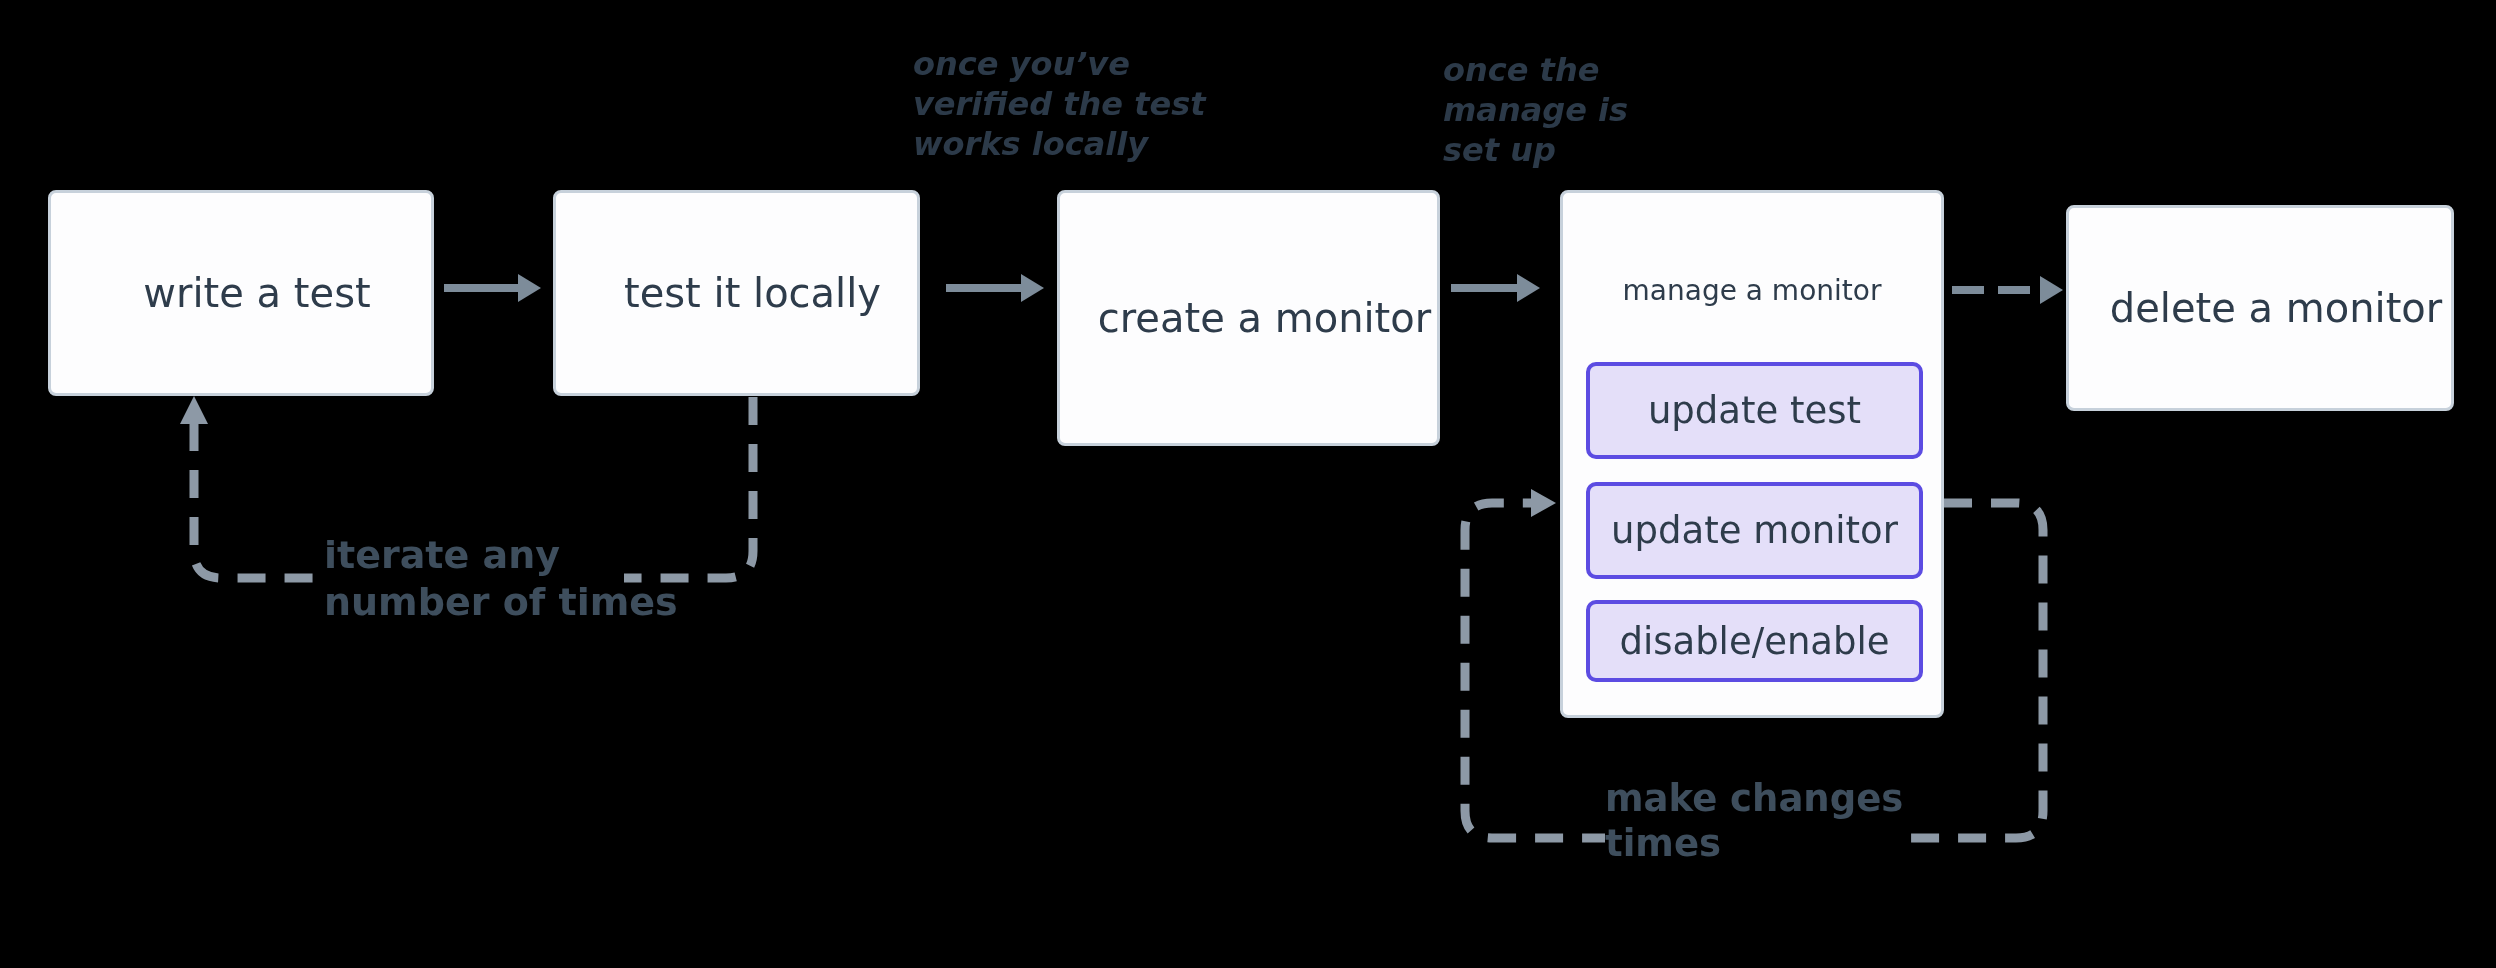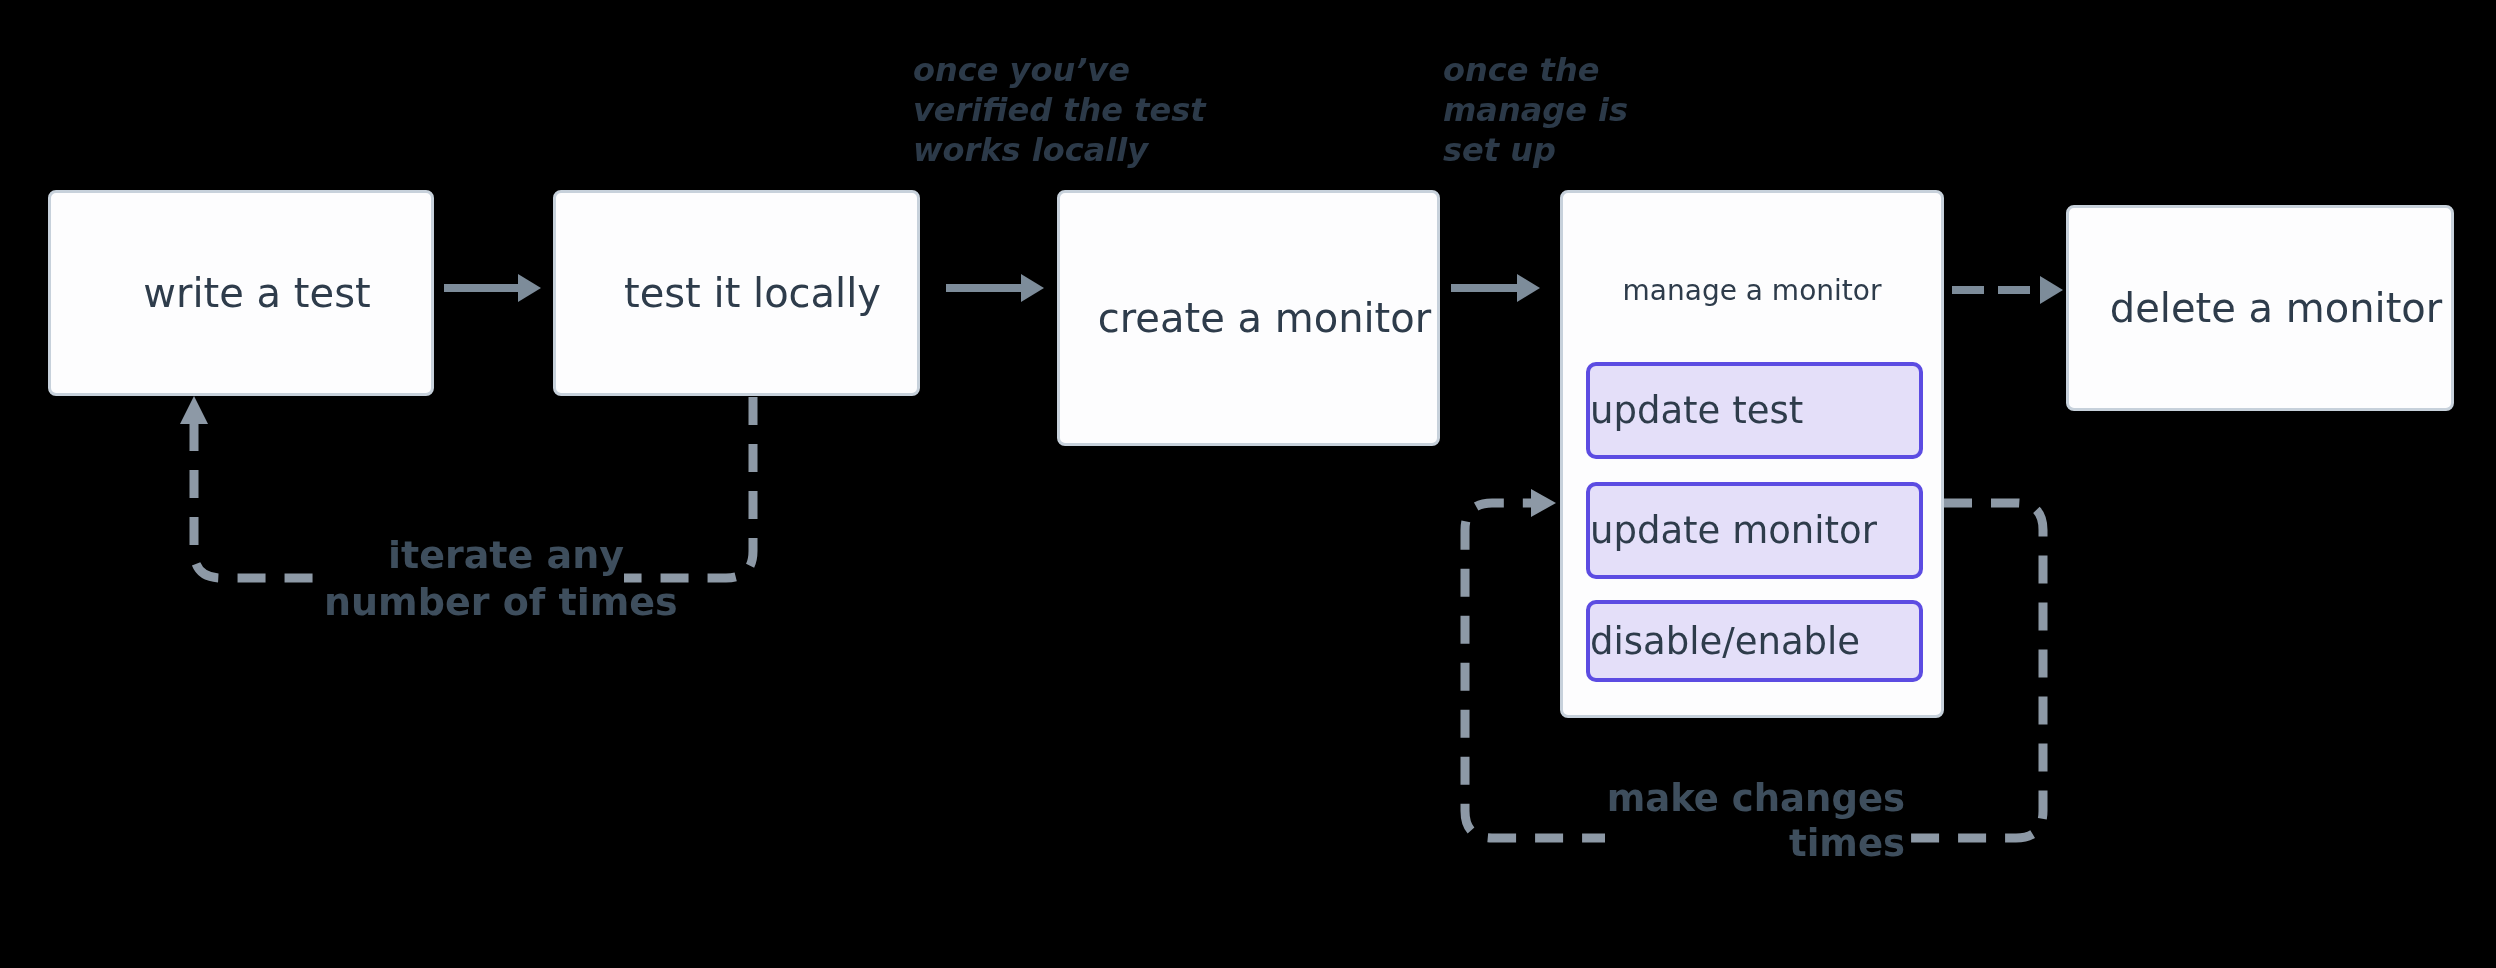--- a/index.html
+++ b/index.html
@@ -45,36 +45,36 @@
   .node-tall .node-title{
     position:absolute;top:78px;left:0;right:0;
     text-align:center;font-size:28px;line-height:40px;
     color:var(--node-text);
   }
   .sub-btn{
     position:absolute;left:23px;width:337px;height:97px;
     background:var(--accent-soft);
     border:4px solid var(--accent);
     border-radius:10px;
-    display:flex;align-items:center;
+    display:flex;align-items:center;justify-content:center;
     color:var(--node-text);font-size:37px;white-space:nowrap;
   }
   .annotation{
     position:absolute;z-index:3;
     font-style:italic;font-weight:600;
     font-size:32px;line-height:40px;
     color:var(--annotation-text);
     white-space:nowrap;
   }
   .loop-label{
     position:absolute;z-index:3;
     background:var(--bg);
     font-weight:bold;
     color:var(--loop-label-text);
-    text-align:right;white-space:nowrap;
+    text-align:left;white-space:nowrap;
   }
   .loop-label-2{left:324px;top:532px;width:300px;font-size:38px;line-height:47px}
   .loop-label-3{left:1605px;top:776px;width:300px;font-size:37px;line-height:45px}
 </style>
 </head>
 <body>
 
 <div class="canvas">
 
   <svg class="wires" width="2496" height="968" viewBox="0 0 2496 968">
@@ -132,21 +132,21 @@
     </div>
     <div class="sub-btn" style="top:407px;height:82px">
       <span>disable/enable</span>
     </div>
   </div>
 
   <div class="node" style="left:2066px;top:205px;width:388px;height:206px">
     <span class="node-label">delete a monitor</span>
   </div>
 
-  <div class="annotation" style="left:913px;top:50px">
+  <div class="annotation" style="left:913px;top:44px">
     <div>once you’ve</div>
     <div>verified the test</div>
     <div>works locally</div>
   </div>
 
   <div class="annotation" style="left:1443px;top:50px">
     <div>once the</div>
     <div>manage is</div>
     <div>set up</div>
   </div>

